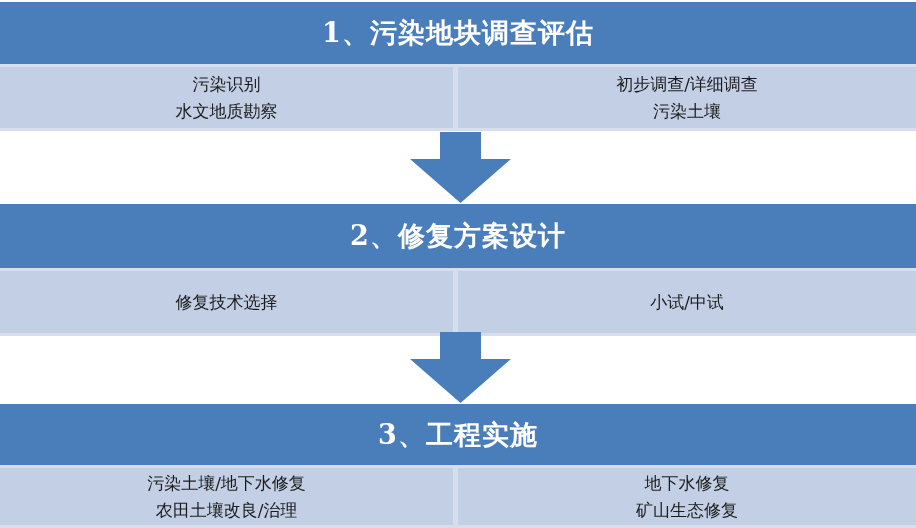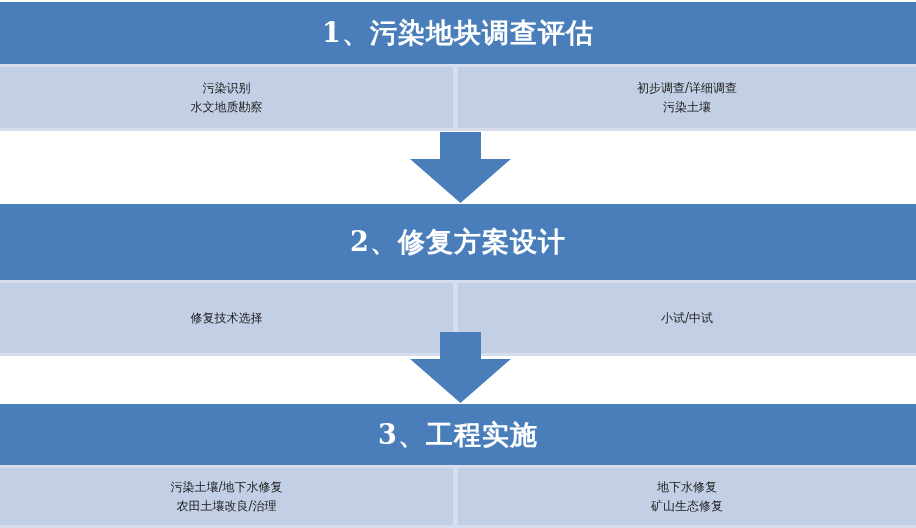--- a/index.html
+++ b/index.html
@@ -59,21 +59,21 @@
     justify-content: center;
     box-sizing: border-box;
     padding: 0 6px;
   }
 
   .col-left {
     border-right: 5px solid #d6dded;
   }
 
   .col-line {
-    font-size: 12px;
+    font-size: 17px;
     color: #1a1a1a;
     line-height: 1.55;
     white-space: nowrap;
     font-family: "DejaVu Serif", "Liberation Serif", serif;
   }
 
   
   .arrow {
     position: absolute;
     left: 410px;
@@ -84,22 +84,22 @@
     width: 100%;
     height: 100%;
   }
 
   
   #stage-1           { top: 2px; }
   #stage-1 .stage-header { height: 62px; }
   #stage-1 .stage-body   { height: 67px; }
 
   #stage-2           { top: 204px; }
-  #stage-2 .stage-header { height: 76px; }
-  #stage-2 .stage-body   { height: 76px; }
+  #stage-2 .stage-header { height: 64px; }
+  #stage-2 .stage-body   { height: 68px; }
 
   #stage-3           { top: 404px; }
   #stage-3 .stage-header { height: 61px; }
   #stage-3 .stage-body   { height: 63px; }
 
   #arrow-1 { top: 132px; height: 71px; }
   #arrow-2 { top: 332px; height: 71px; }
 </style>
 </head>
 <body>

